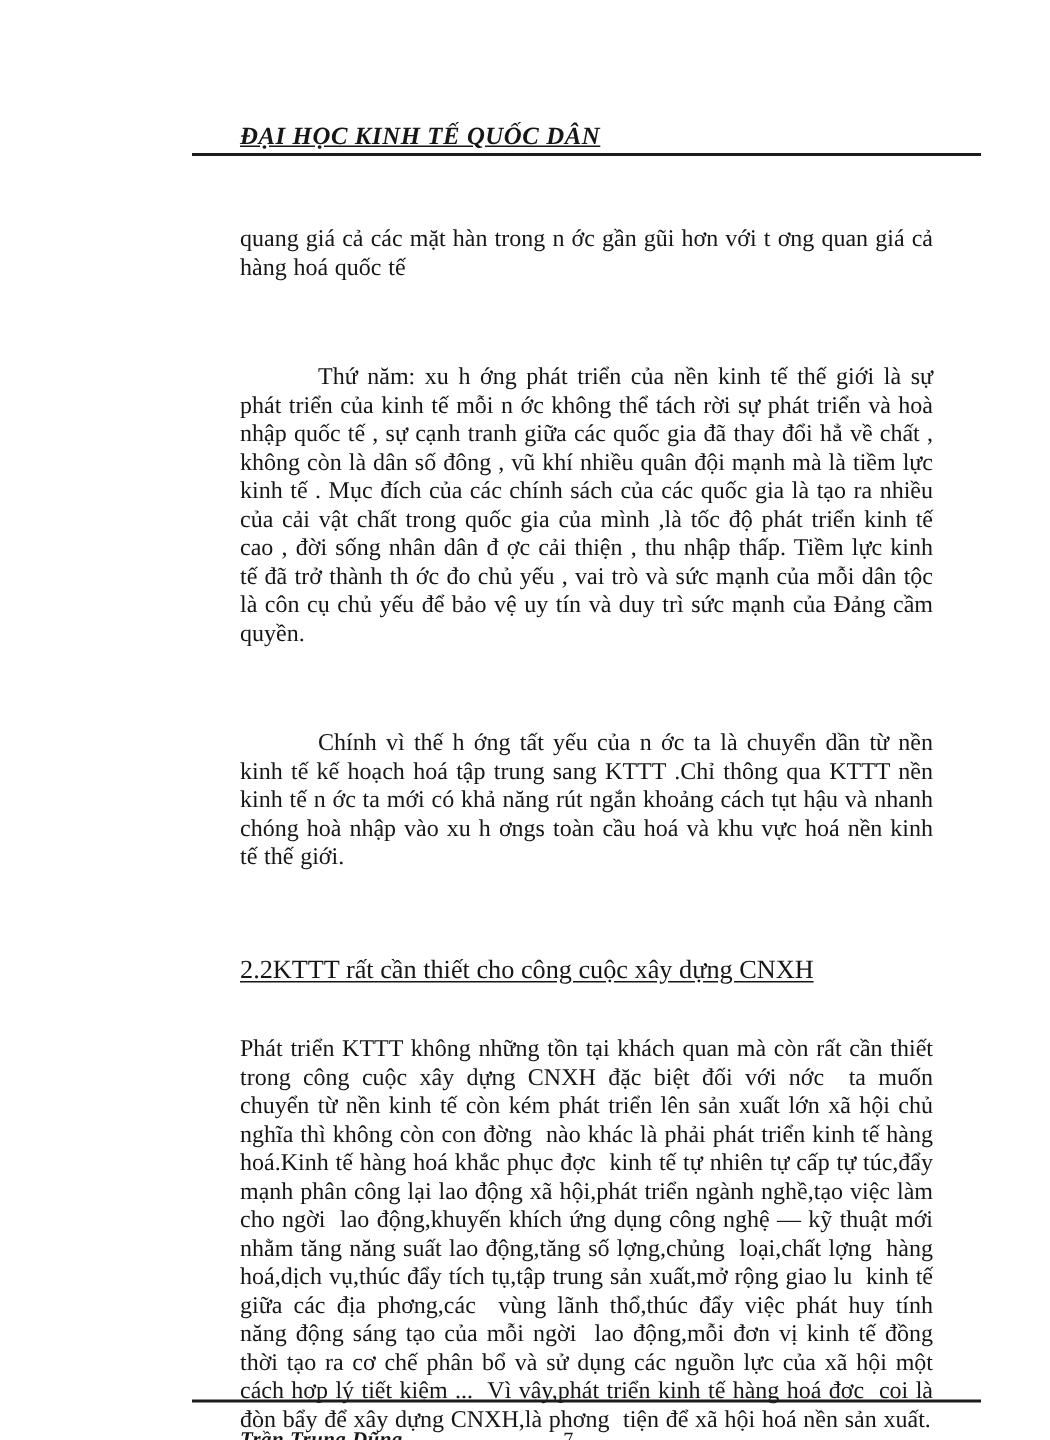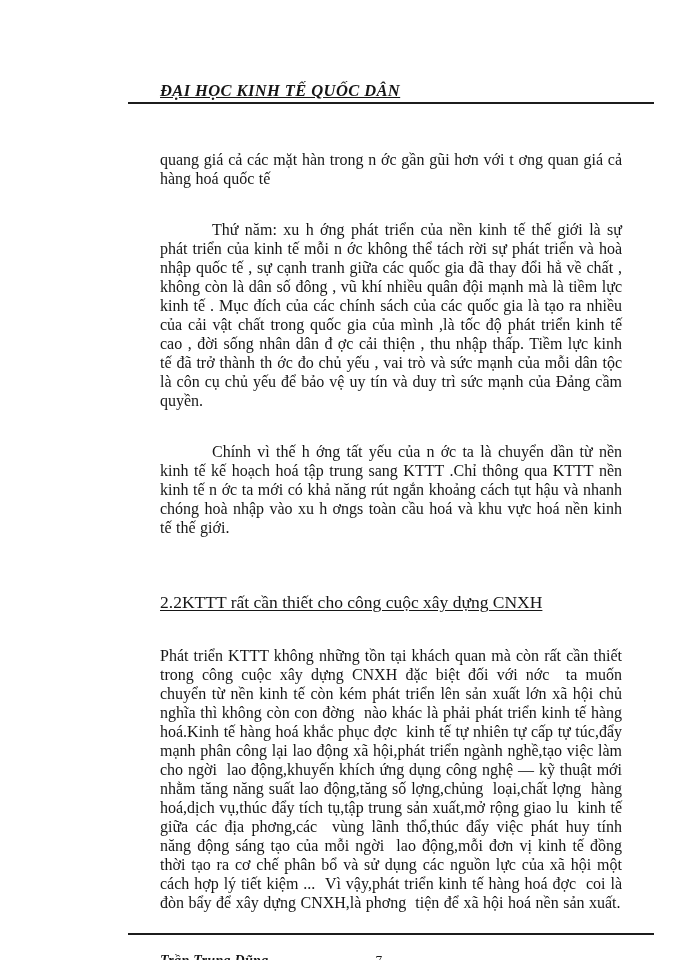--- a/index.html
+++ b/index.html
@@ -35,21 +35,21 @@
     left: 96px;
     width: 526px;
   }
   .para {
     font-size: 16px;
     line-height: 19px;
     text-align: justify;
     white-space: pre-wrap;
     word-spacing: 0.5px;
   }
-  .para.indent { text-indent: 52px; }
+  .para.indent { text-indent: 52px; margin-top: 22px; }
   .section-heading {
     margin-top: 22px;
     font-size: 17.5px;
     line-height: 22.5px;
     text-decoration: underline;
     text-underline-offset: 2px;
   }
   .closing-heading {
     text-decoration: underline;
     text-underline-offset: 2px;

